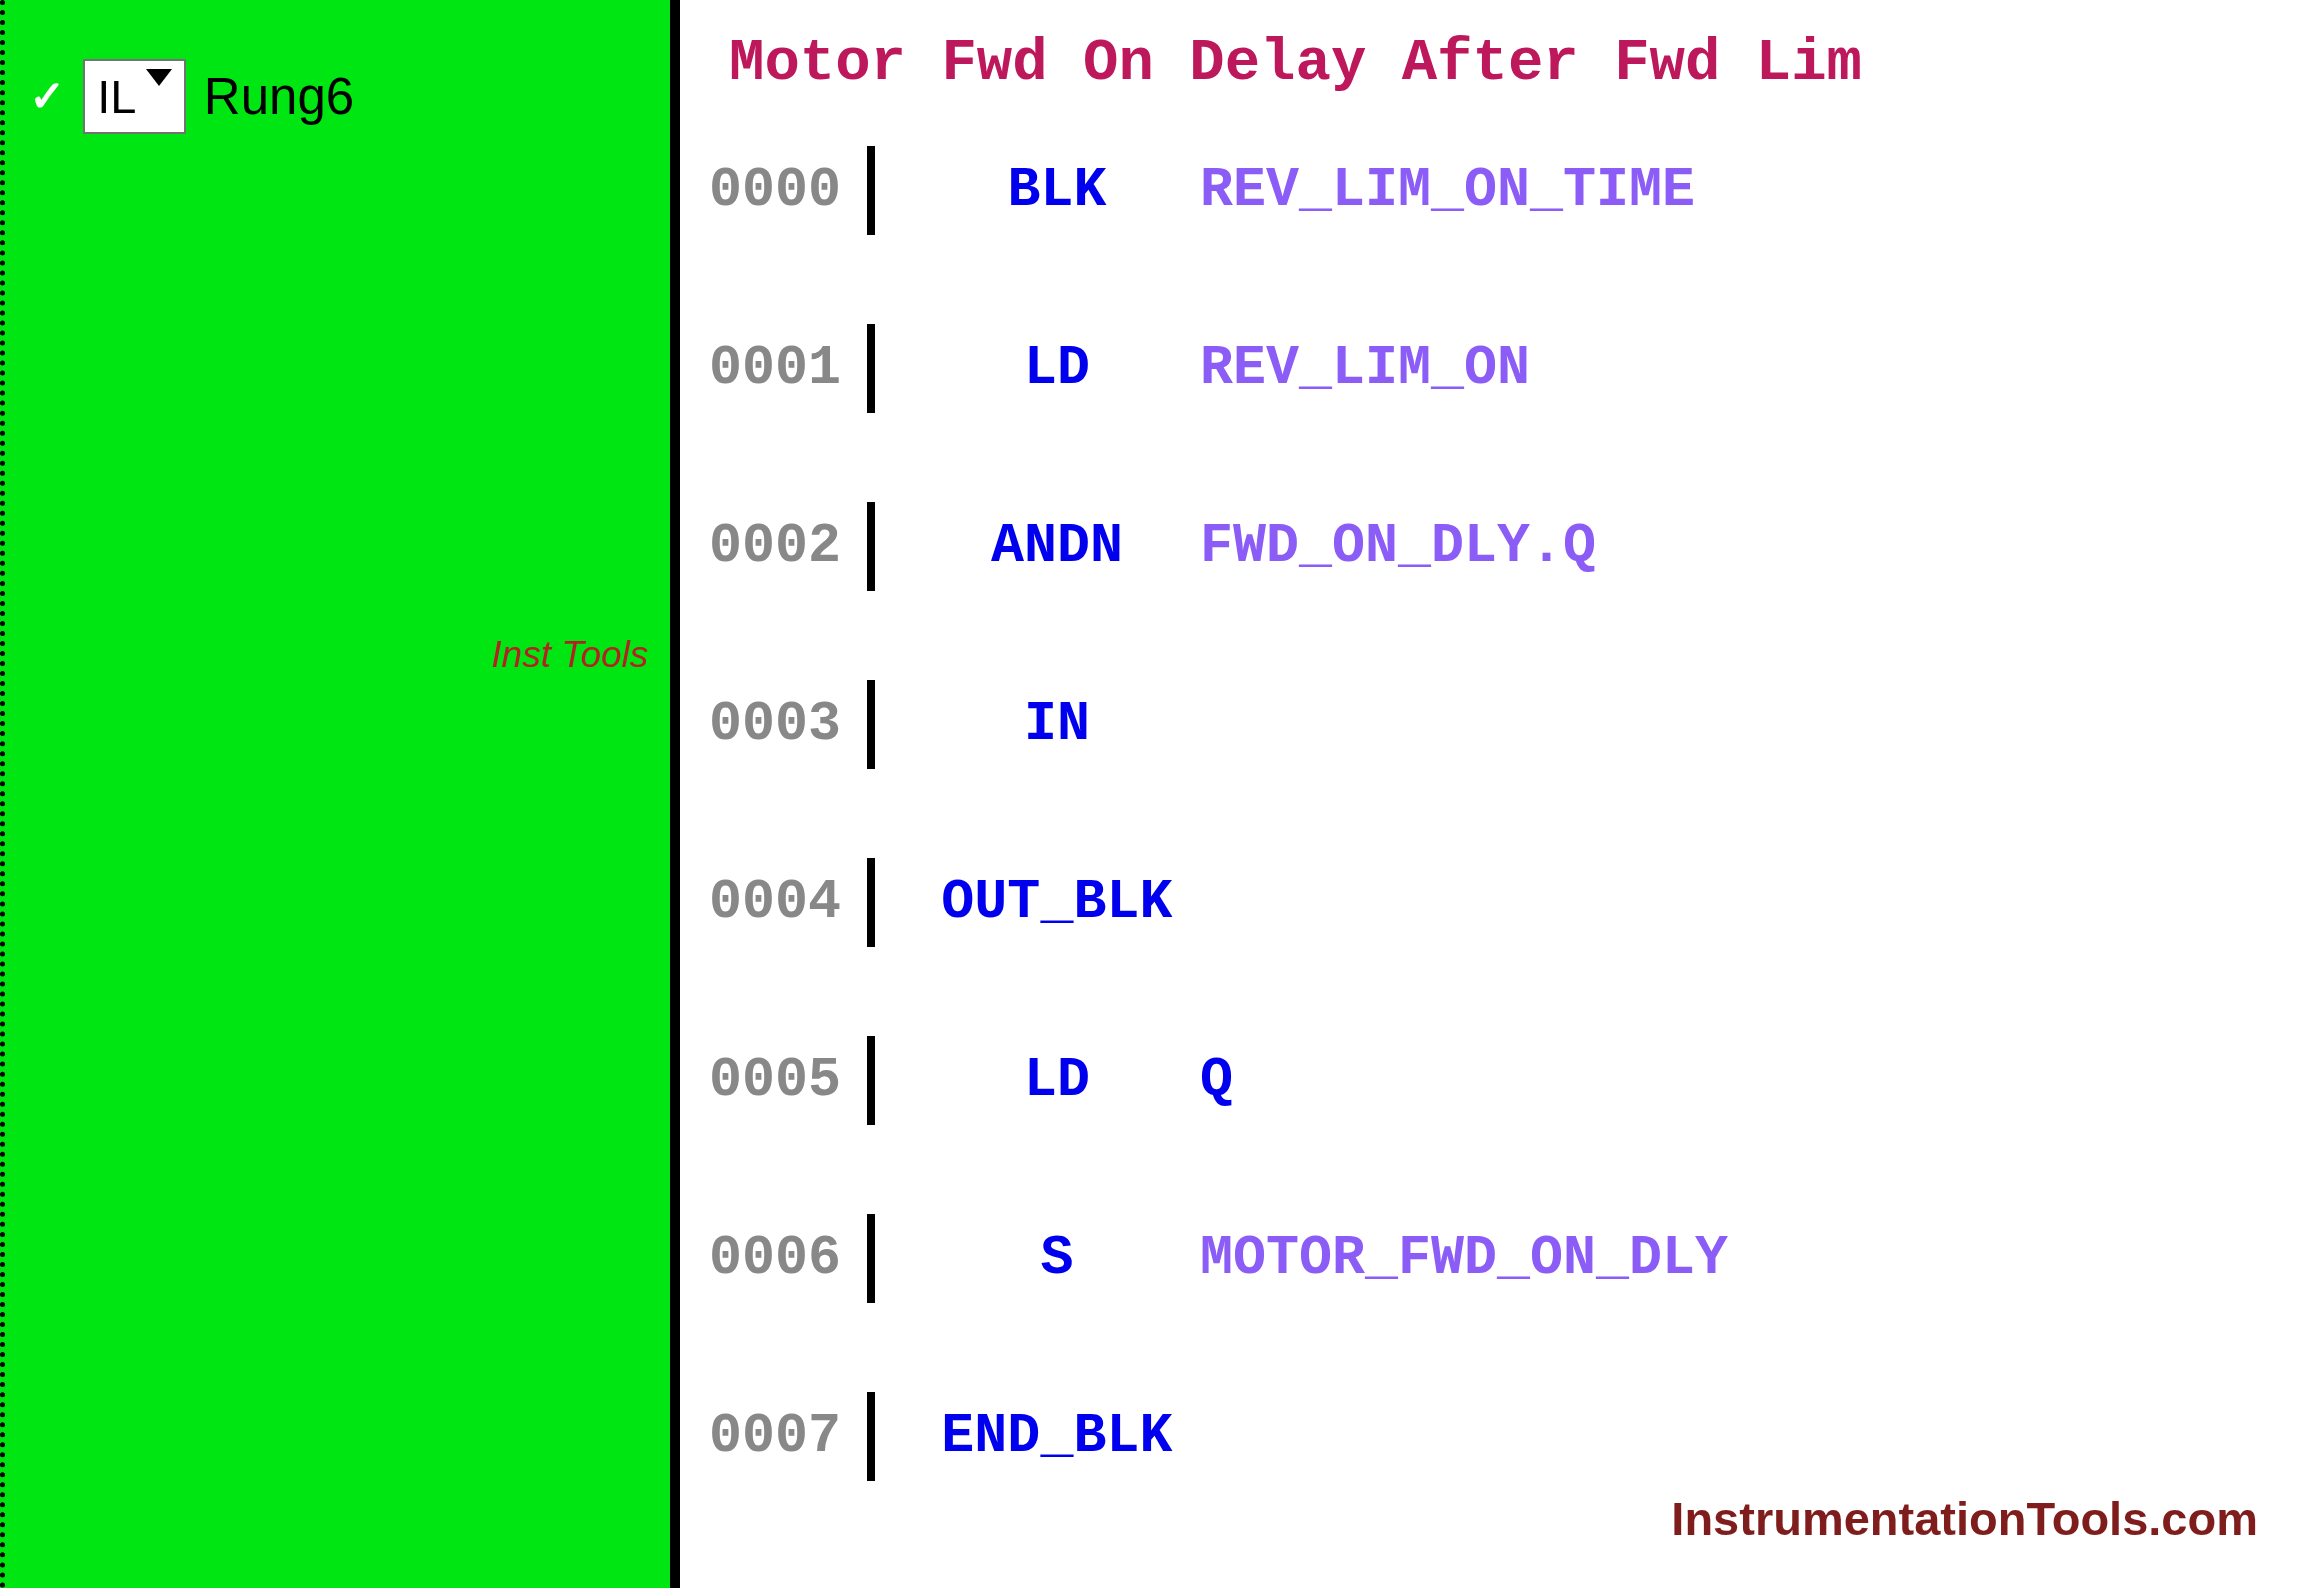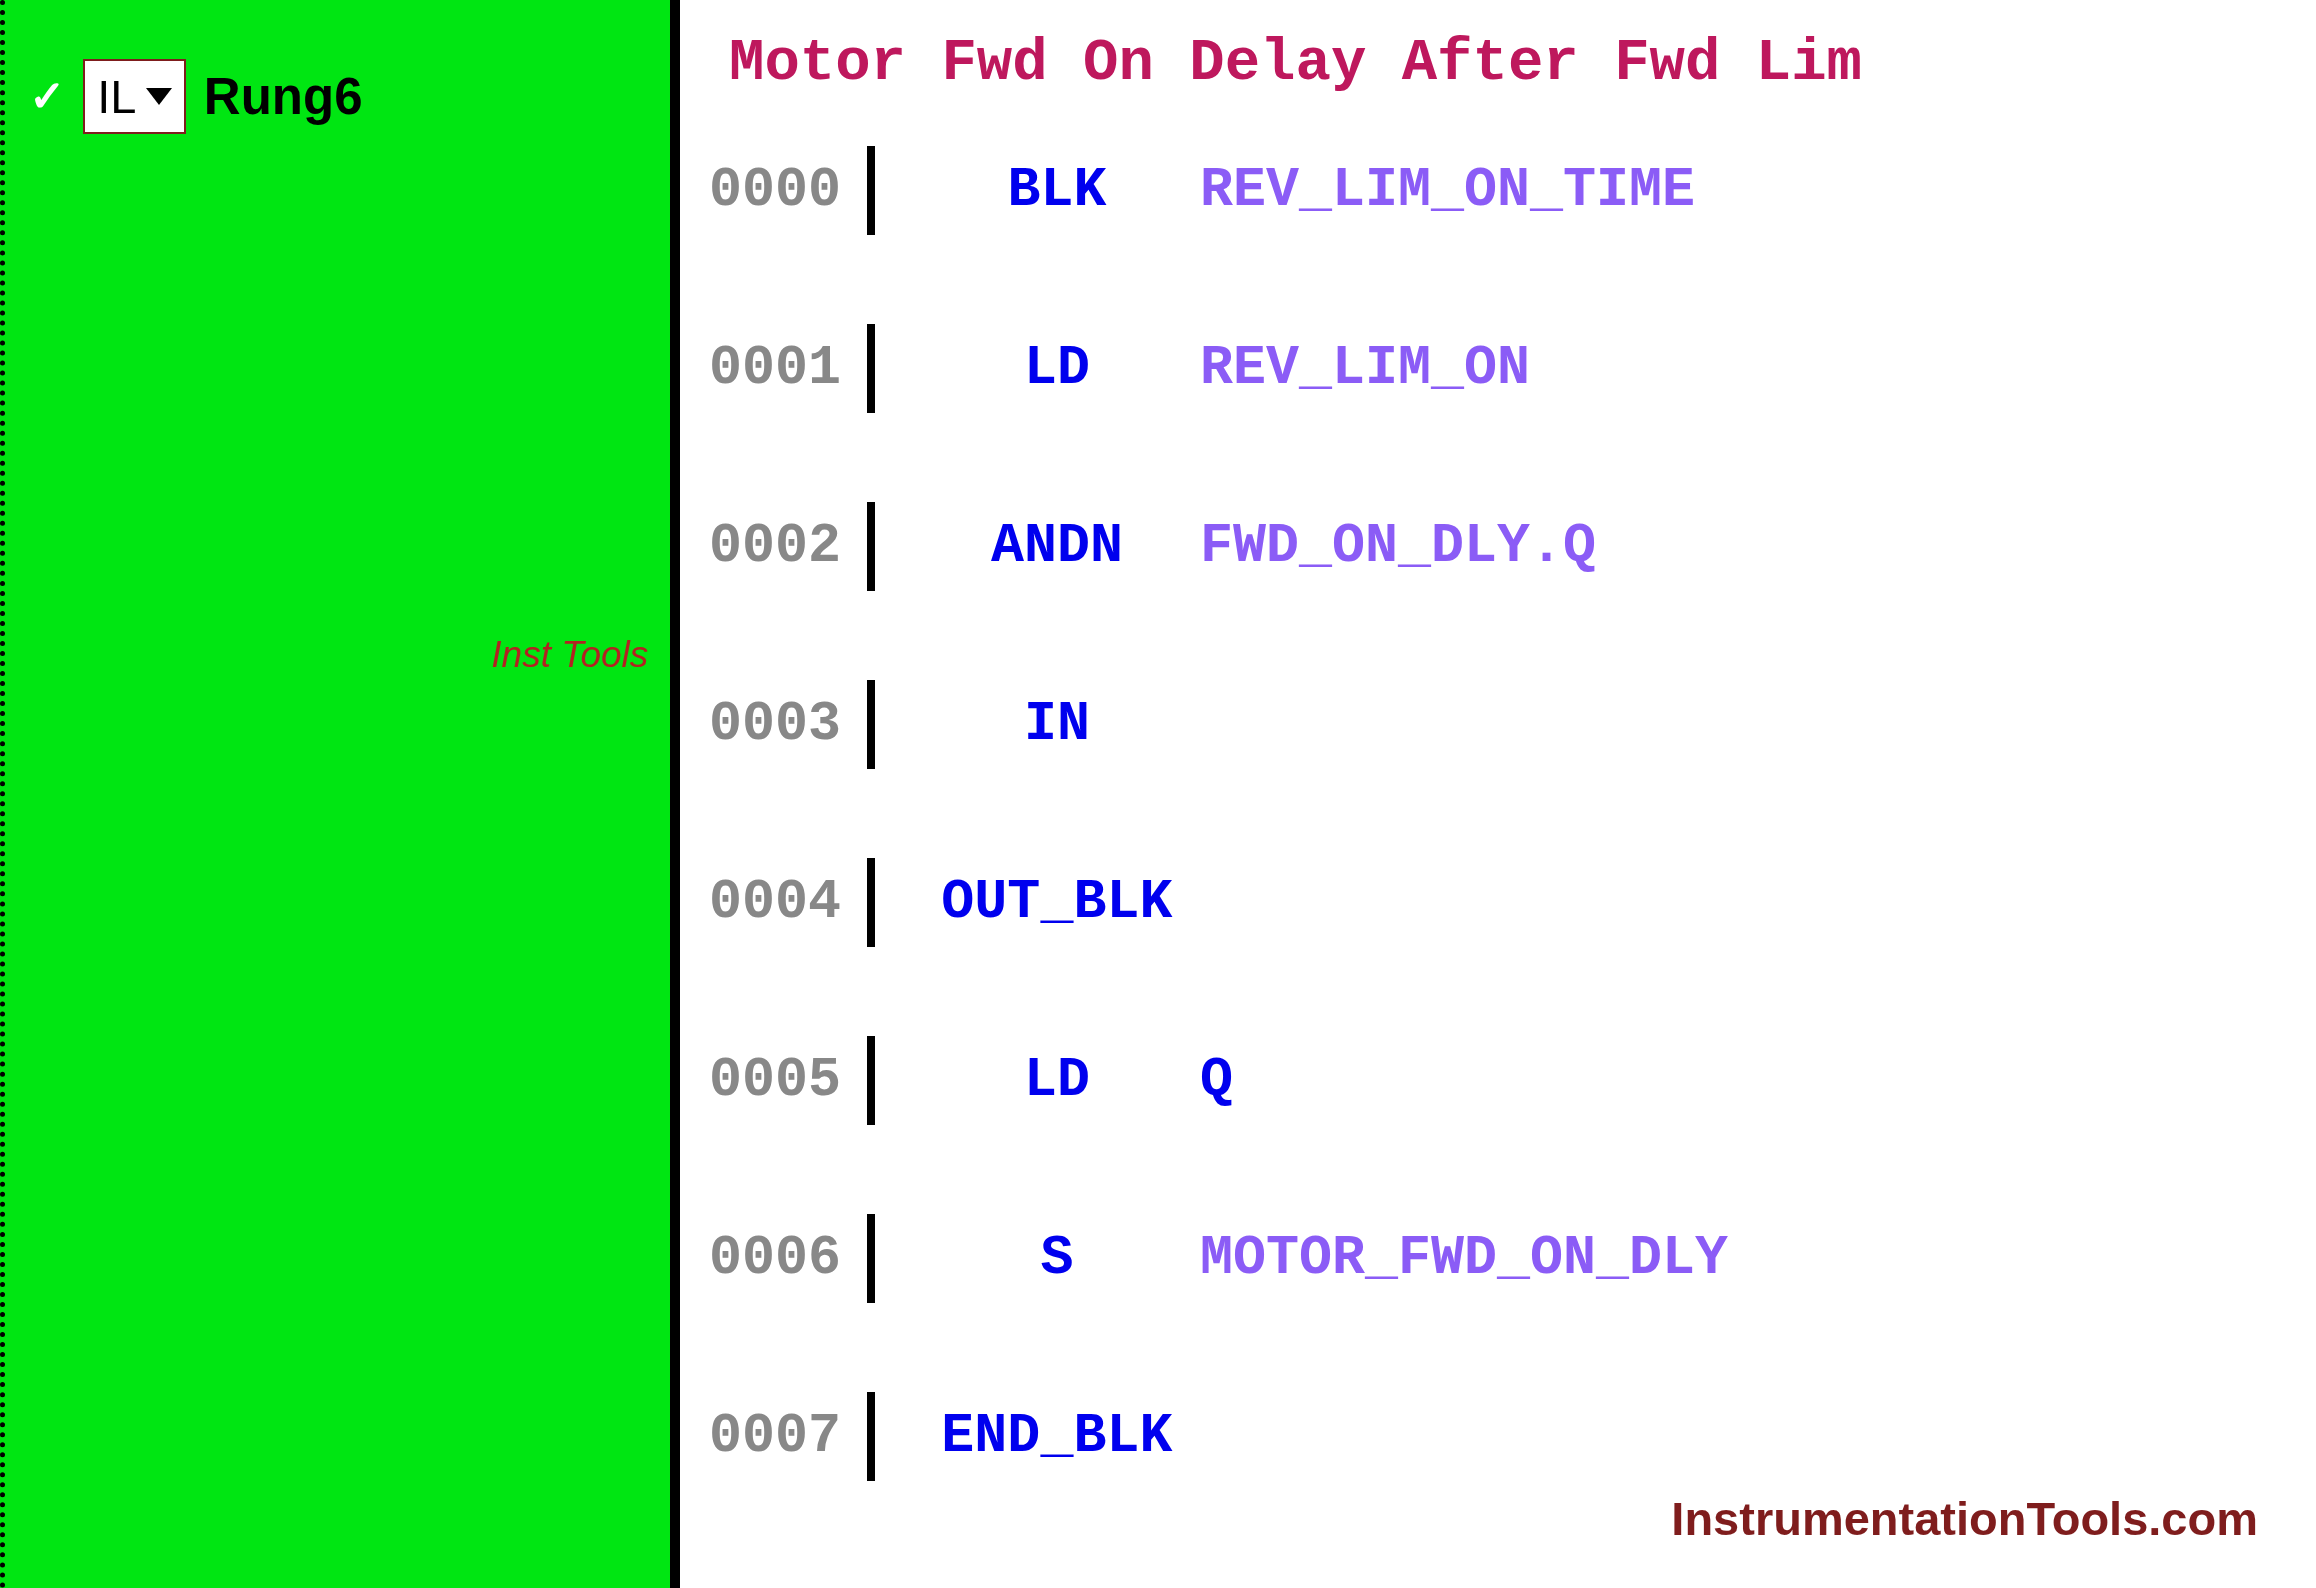--- a/index.html
+++ b/index.html
@@ -45,41 +45,41 @@
       color: #fff;
       font-size: 43px;
       font-weight: bold;
       display: flex;
       align-items: center;
       justify-content: center;
     }
 
     .lang-dropdown {
       background: #fff;
-      border: 2px solid #7f1d1d;
+      border: 2px solid #737373;
       padding: 7.9px 11.8px;
       font-size: 47px;
       font-weight: normal;
       display: flex;
-      align-items: center;
+      align-items: flex-start;
       gap: 9.9px;
       cursor: pointer;
     }
 
     .dropdown-arrow {
       width: 0;
       height: 0;
       border-left: 13.8px solid transparent;
       border-right: 13.8px solid transparent;
       border-top: 17.7px solid #000;
     }
 
     .rung-label {
       font-size: 51px;
-      font-weight: bold;
+      font-weight: normal;
       color: #000;
       margin-left: 5.9px;
     }
 
     .watermark {
       position: absolute;
       top: 634px;
       right: 21.7px;
       color: #b22222;
       font-size: 37px;

